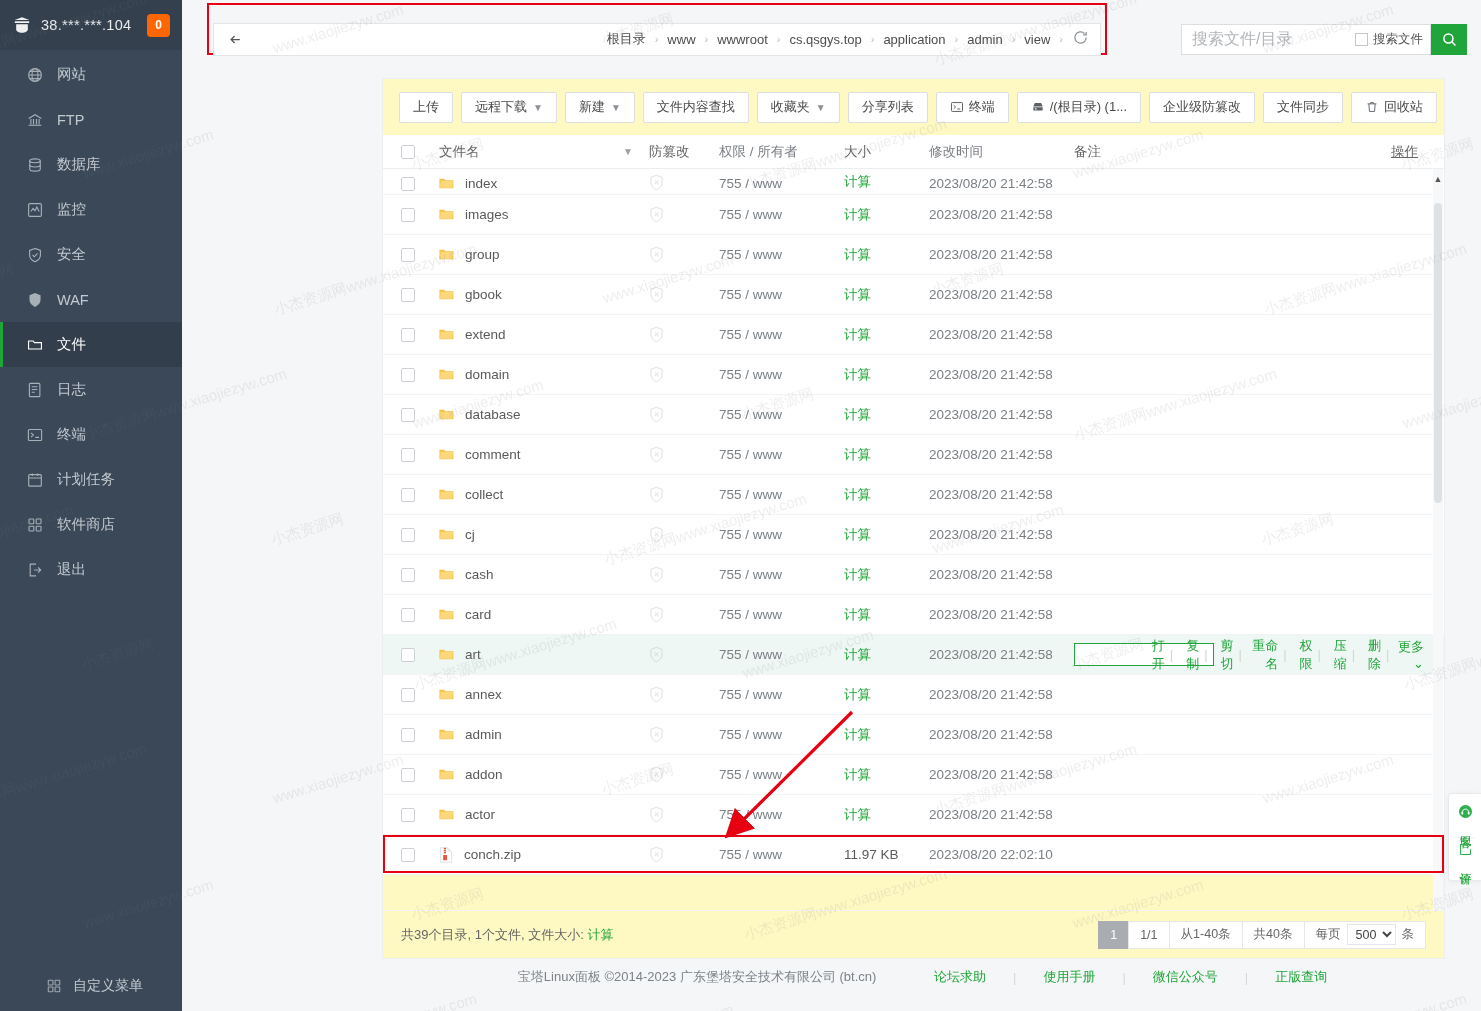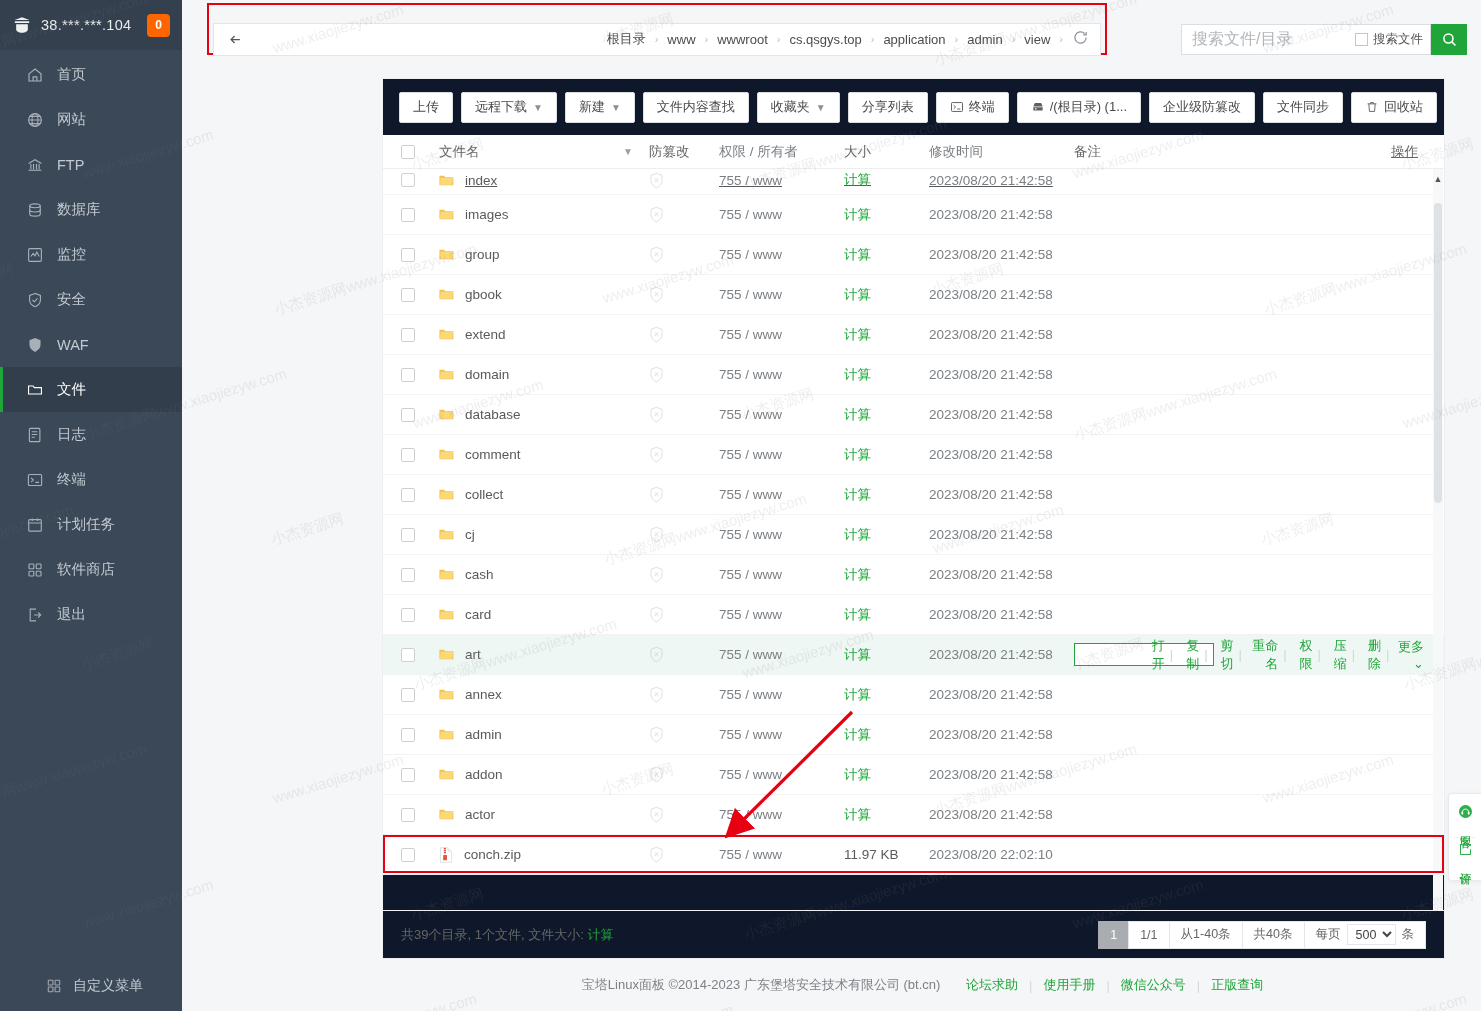--- a/index.html
+++ b/index.html
@@ -89,21 +89,21 @@
   }
   .sub-check span { font-size: 12.5px; color: #555; }
   .search-btn {
     width: 36px; height: 31px; background: #20a53a; border: 0; cursor: pointer;
     display: flex; align-items: center; justify-content: center; color: #fff;
   }
 
   
   .card {
     position: absolute; left: 200px; right: 36px; top: 78px; bottom: 52px;
-    background: #0f172a; border: 1px solid #eceef0; display: flex; flex-direction: column;
+    background: #fef9c3; border: 1px solid #eceef0; display: flex; flex-direction: column;
   }
   .toolbar {
     height: 56px; display: flex; align-items: center; padding: 0 16px; gap: 8px;
     flex-wrap: nowrap; overflow: hidden;
   }
   .tb-btn {
     height: 31px; border: 1px solid #dcdfe2; background: #fff; border-radius: 2px;
     display: inline-flex; align-items: center; gap: 5px; padding: 0 13px;
     font-size: 13px; color: #4a4a4a; cursor: pointer; white-space: nowrap;
     font-family: inherit;
@@ -119,21 +119,21 @@
     padding: 0 0 0 18px; font-size: 13.5px; color: #666; background: #fff;
   }
   .tbody-wrap { flex: 1; position: relative; overflow: hidden; }
   .tbody { position: absolute; inset: 0; overflow: hidden; }
   .trow {
     height: 40px; display: flex; align-items: center; padding-left: 18px;
     border-bottom: 1px solid #f2f3f4; font-size: 13.5px; color: #5a5a5a;
     position: relative; background: #fff;
   }
   .trow.hl { background: #eef7f3; }
-  .trow.first { height: 26px; padding-bottom: 3px; text-decoration: underline; }
+  .trow.first { height: 26px; align-items: flex-end; padding-bottom: 3px; }
 
   .c-chk { width: 38px; flex: 0 0 38px; }
   .chk { width: 14px; height: 14px; border: 1px solid #cdd1d5; background: #fff; display: block; border-radius: 2px;}
   .c-name { width: 210px; flex: 0 0 210px; display: flex; align-items: center; gap: 11px; }
   .c-name .fname { color: #5a5a5a; cursor: pointer; }
   .c-guard { width: 70px; flex: 0 0 70px; }
   .c-perm { width: 125px; flex: 0 0 125px; color: #7a7f84; }
   .c-size { width: 85px; flex: 0 0 85px; }
   .c-size .calc { color: #20a53a; cursor: pointer; }
   .c-time { width: 145px; flex: 0 0 145px; color: #7a7f84; }
@@ -188,23 +188,23 @@
   .pg:last-child { border-right: 1px solid #e4e6e9; }
   .pg.cur { background: #a9adb1; color: #fff; border-color: #a9adb1; padding: 0 11px; }
   .pg.sel { gap: 6px; }
   .pg select {
     border: 1px solid #e4e6e9; height: 21px; font-size: 12.5px; color: #444;
     font-family: inherit; background: #fff; padding: 0 2px 0 4px;
   }
 
   
   .pagefoot {
-    position: absolute; left: 182px; right: 0; bottom: 0; height: 52px;
+    position: absolute; left: 182px; right: 0; bottom: 8px; height: 52px;
     display: flex; align-items: center; justify-content: center;
-    font-size: 13px; color: #7c8288; gap: 0;
+    font-size: 13px; color: #7c8288; gap: 16px;
   }
   .pagefoot a { color: #20a53a; text-decoration: none; cursor: pointer; }
   .pagefoot .dv { color: #d6d9dc; padding: 0 11px; }
 
   
   .floatbar {
     position: absolute; right: 0; top: 793px; width: 33px;
     background: #fff; border: 1px solid #e8eaec; border-right: 0;
     border-radius: 4px 0 0 4px; padding: 9px 0 10px; text-align: center;
     box-shadow: 0 1px 5px rgba(0,0,0,.06); z-index: 20;
@@ -235,27 +235,20 @@
     <div class="sb-header">
       <svg class="sb-logo" viewBox="0 0 24 24">
         <path fill="#ffffff" d="M12 2.6 3.2 6.1h17.6L12 2.6zM3.4 7.6v2.1h17.2V7.6H3.4zM5 11.2v6.6c0 1.8 3.1 3.6 7 3.6s7-1.8 7-3.6v-6.6H5z"></path>
       </svg>
       <div class="sb-ip">38.***.***.104</div>
       <div class="sb-badge">0</div>
     </div>
 
     <nav class="sb-menu">
 
-      <div class="sb-item">
-        <svg class="ic" viewBox="0 0 24 24" fill="none" stroke="currentColor" stroke-width="1.6">
-            <path d="M4 10.5 12 4l8 6.5V20H4z"></path>
-            <path d="M9.5 20v-5.5h5V20"></path>
-          </svg>
-        <span>首页</span>
-      </div>
 
       <div class="sb-item">
         <svg class="ic" viewBox="0 0 24 24" fill="none" stroke="currentColor" stroke-width="1.5">
             <circle cx="12" cy="12" r="8.5"></circle>
             <ellipse cx="12" cy="12" rx="4" ry="8.5"></ellipse>
             <path d="M3.6 12h16.8M5 7.2h14M5 16.8h14"></path>
           </svg>
         <span>网站</span>
       </div>
 

